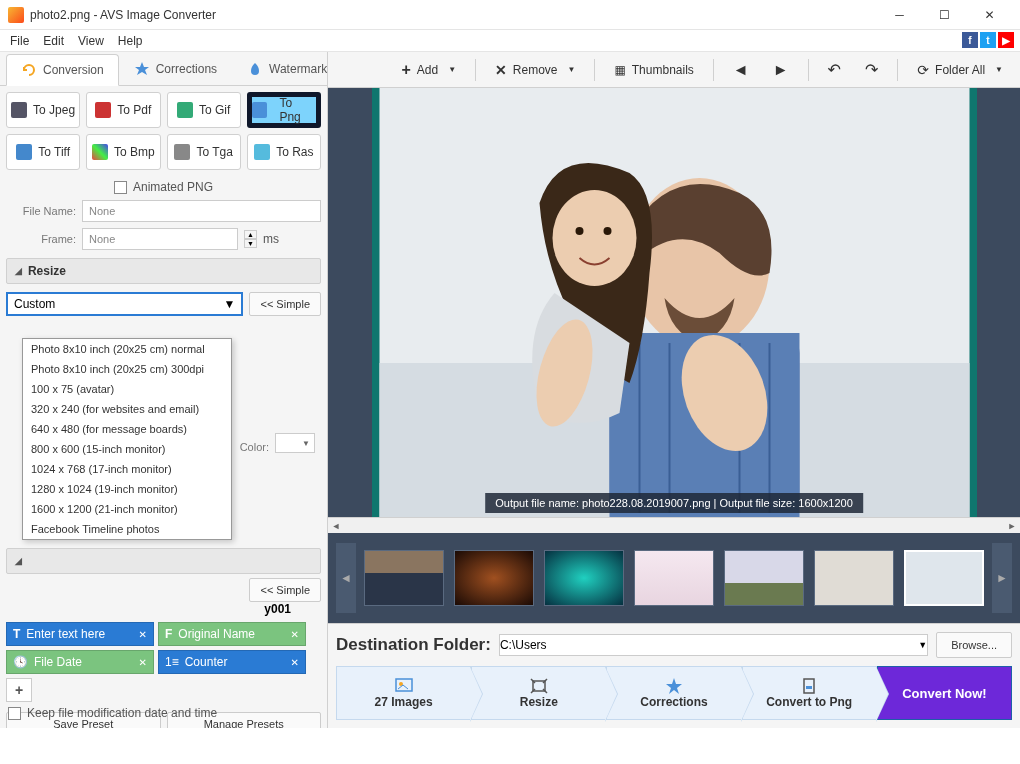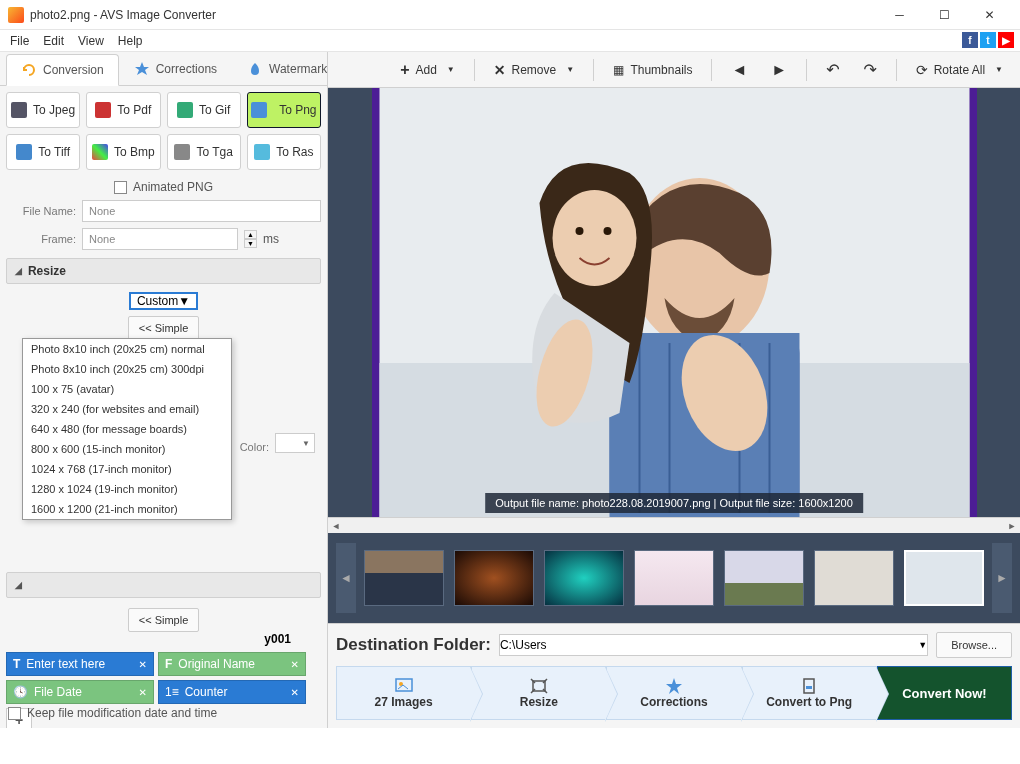--- a/index.html
+++ b/index.html
@@ -14,64 +14,64 @@
 .social div{width:16px;height:16px;color:#fff;font-size:10px;font-weight:bold;display:flex;align-items:center;justify-content:center;}
 .tabbar{height:36px;display:flex;align-items:flex-end;background:#f5f5f5;padding-left:6px;}
 .tab{display:flex;align-items:center;height:32px;padding:0 14px;gap:6px;border:1px solid transparent;border-top-left-radius:4px;border-top-right-radius:4px;color:#555;}
 .tab.active{background:#fff;border-color:#d0d0d0;border-bottom:1px solid #fff;margin-bottom:-1px;}
 .tbtn{display:flex;align-items:center;gap:6px;padding:4px 10px;color:#333;border:1px solid transparent;border-radius:2px;}
 .tsep{width:1px;height:22px;background:#d0d0d0;margin:0 6px;}
 .content{display:flex;height:calc(100% - 30px - 22px - 36px);}
 .leftpanel{width:335px;background:#f5f5f5;border-right:1px solid #d0d0d0;padding:6px;overflow:hidden;position:relative;}
 .format-grid{display:grid;grid-template-columns:repeat(4,1fr);gap:6px;margin-bottom:10px;}
 .fbtn{height:36px;border:1px solid #d0d0d0;background:#fff;border-radius:3px;display:flex;align-items:center;justify-content:center;gap:6px;font-size:11px;color:#333;}
-.fbtn.sel{border:1px solid #0f172a;background:#bef264;gap:12px;}
+.fbtn.sel{border:5px solid #0f172a;background:#7dd3fc;gap:12px;}
 .fbtn .ficon{width:16px;height:16px;background:#4a90d9;border-radius:2px;}
 .row{display:flex;align-items:center;gap:6px;margin-bottom:6px;}
 .lbl{width:70px;text-align:right;color:#777;font-size:11px;}
 .input{flex:1;height:22px;border:1px solid #ccc;background:#fff;padding:0 6px;font-size:11px;color:#888;}
 .section-hdr{background:#e8e8e8;height:26px;display:flex;align-items:center;padding:0 8px;font-weight:bold;color:#333;border:1px solid #d0d0d0;border-radius:2px;margin-top:8px;margin-bottom:8px;}
 .section-hdr::before{content:"◢";font-size:9px;margin-right:6px;color:#555;transform:rotate(0deg);}
-.resize-select-row{display:flex;gap:6px;align-items:center;margin-bottom:2px;flex-direction:column;}
+.resize-select-row{display:flex;gap:6px;align-items:center;margin-bottom:2px;}
 .select{flex:1;height:24px;border:2px solid #2a7bd4;background:#fff;padding:0 6px;font-size:11px;display:flex;align-items:center;justify-content:space-between;}
 .btn{height:24px;padding:0 10px;border:1px solid #ccc;background:#fafafa;border-radius:2px;display:flex;align-items:center;font-size:11px;color:#333;}
 .dropdown{position:absolute;left:22px;top:286px;width:210px;background:#fff;border:1px solid #999;z-index:10;max-height:260px;overflow-y:auto;box-shadow:2px 2px 6px rgba(0,0,0,0.2);}
 .dropdown .opt{padding:4px 8px;font-size:11px;color:#333;}
 .color-row{position:absolute;right:12px;top:381px;display:flex;align-items:flex-end;gap:6px;}
 .colorbox{width:40px;height:20px;border:1px solid #ccc;background:#fff;display:flex;align-items:center;justify-content:flex-end;padding-right:4px;}
 .rename-tags{display:flex;flex-wrap:wrap;gap:4px;margin-top:6px;}
 .tag{display:flex;align-items:center;height:24px;padding:0 6px;color:#fff;font-size:11px;gap:6px;width:148px;border:1px solid rgba(0,0,0,0.15);}
 .tag .tx{flex:1;}
 .tag .x{font-size:10px;}
 .tag.blue{background:#2a7bd4;}
 .tag.green{background:#7bc47f;}
 .addtag{width:26px;height:24px;border:1px solid #ccc;background:#fff;display:flex;align-items:center;justify-content:center;font-size:14px;font-weight:bold;color:#555;}
 .preset-row{display:flex;gap:6px;margin-top:10px;}
 .keep-row{position:absolute;bottom:8px;left:8px;display:flex;align-items:center;gap:6px;color:#555;font-size:11px;}
 .rightpanel{flex:1;display:flex;flex-direction:column;background:#fff;}
 .right-toolbar{height:36px;border-bottom:1px solid #d0d0d0;background:#f5f5f5;display:flex;align-items:center;padding:0 6px;gap:2px;}
 .preview-area{flex:1;background:#3c4a5e;display:flex;align-items:center;justify-content:center;position:relative;overflow:hidden;}
-.preview-img{width:605px;height:440px;background:#4c1d95;position:relative;overflow:hidden;text-align:right;}
+.preview-img{width:605px;height:440px;background:#0f766e;position:relative;overflow:hidden;text-align:right;}
 .preview-caption{position:absolute;bottom:10px;left:50%;transform:translateX(-50%);background:rgba(30,40,55,0.85);color:#fff;padding:4px 10px;font-size:11px;white-space:nowrap;}
 .hscroll{height:16px;background:#f0f0f0;border-top:1px solid #d0d0d0;display:flex;align-items:center;}
 .hscroll .arr{width:16px;height:16px;display:flex;align-items:center;justify-content:center;color:#666;font-size:9px;}
 .thumbstrip{height:90px;background:#3c4a5e;display:flex;align-items:center;gap:8px;padding:0 8px;}
 .thumbstrip .nav{width:20px;height:70px;background:#4a5a70;display:flex;align-items:center;justify-content:center;color:#aaa;}
 .thumbstrip .tcontainer{flex:1;display:flex;gap:10px;align-items:center;overflow:hidden;}
 .thumb{width:80px;height:56px;border:1px solid #5a6a80;}
 .thumb.sel{border:2px solid #fff;}
 .bottom{background:#f5f5f5;padding:8px;border-top:1px solid #d0d0d0;}
 .dest-row{display:flex;align-items:center;gap:8px;margin-bottom:8px;}
 .dest-row .lab{font-weight:bold;color:#333;font-size:17px;}
 .dest-row .destin{flex:1;height:22px;border:1px solid #ccc;background:#fff;padding:0 0;display:flex;align-items:center;justify-content:space-between;font-size:11px;}
 .steps{display:flex;height:54px;gap:0;}
 .step{flex:1;background:#e8f1fb;border:1px solid #c5d9ee;display:flex;flex-direction:column;align-items:center;justify-content:center;position:relative;color:#333;}
 .step::after{content:"";position:absolute;right:-12px;top:0;width:0;height:0;border-top:27px solid transparent;border-bottom:27px solid transparent;border-left:12px solid #e8f1fb;z-index:2;}
 .step::before{content:"";position:absolute;right:-13px;top:-1px;width:0;height:0;border-top:28px solid transparent;border-bottom:28px solid transparent;border-left:13px solid #c5d9ee;z-index:1;}
-.step.final{background:#14532d;color:#fff;font-weight:bold;border-color:#1e5fa8;text-align:right;}
+.step.final{background:#6d28d9;color:#fff;font-weight:bold;border-color:#1e5fa8;text-align:right;}
 .step.final::after,.step.final::before{display:none;}
 .step .slabel{font-weight:bold;font-size:12px;}
 .chk{width:13px;height:13px;border:1px solid #888;background:#fff;}
 
 .photo-svg{width:100%;height:100%;}
 .sicon-svg{width:20px;height:18px;}
 </style>
 </head>
 <body>
 
@@ -190,20 +190,21 @@
     <div class="dropdown">
       <div class="opt">Photo 8x10 inch (20x25 cm) normal</div>
       <div class="opt">Photo 8x10 inch (20x25 cm) 300dpi</div>
       <div class="opt">100 x 75 (avatar)</div>
       <div class="opt">320 x 240 (for websites and email)</div>
       <div class="opt">640 x 480 (for message boards)</div>
       <div class="opt">800 x 600 (15-inch monitor)</div>
       <div class="opt">1024 x 768 (17-inch monitor)</div>
       <div class="opt">1280 x 1024 (19-inch monitor)</div>
       <div class="opt">1600 x 1200 (21-inch monitor)</div>
+      <div class="opt">Facebook Timeline photos</div>
     </div>
 
     <div class="color-row">
       <span style="color:#777;font-size:11px">Color:</span>
       <div class="colorbox">
           <span style="font-size:8px;color:#666">▼</span>
         </div>
     </div>
 
     <div style="height:230px"></div>
@@ -280,21 +281,21 @@
       <div class="tsep"></div>
       <div class="tbtn">
           <span style="font-size:16px">↶</span>
         </div>
       <div class="tbtn">
           <span style="font-size:16px">↷</span>
         </div>
       <div class="tsep"></div>
       <div class="tbtn">
           <span style="font-size:14px">⟳</span>
-          <span>Rotate All</span>
+          <span>Folder All</span>
           <span style="font-size:8px;margin-left:4px">▼</span>
         </div>
     </div>
 
     <div class="preview-area">
       <div class="preview-img">
         <svg class="photo-svg" viewBox="0 0 590 440">
           <rect width="590" height="440" fill="#e8ecef"></rect>
           <rect x="0" y="280" width="590" height="160" fill="#d5dce2"></rect>
 

